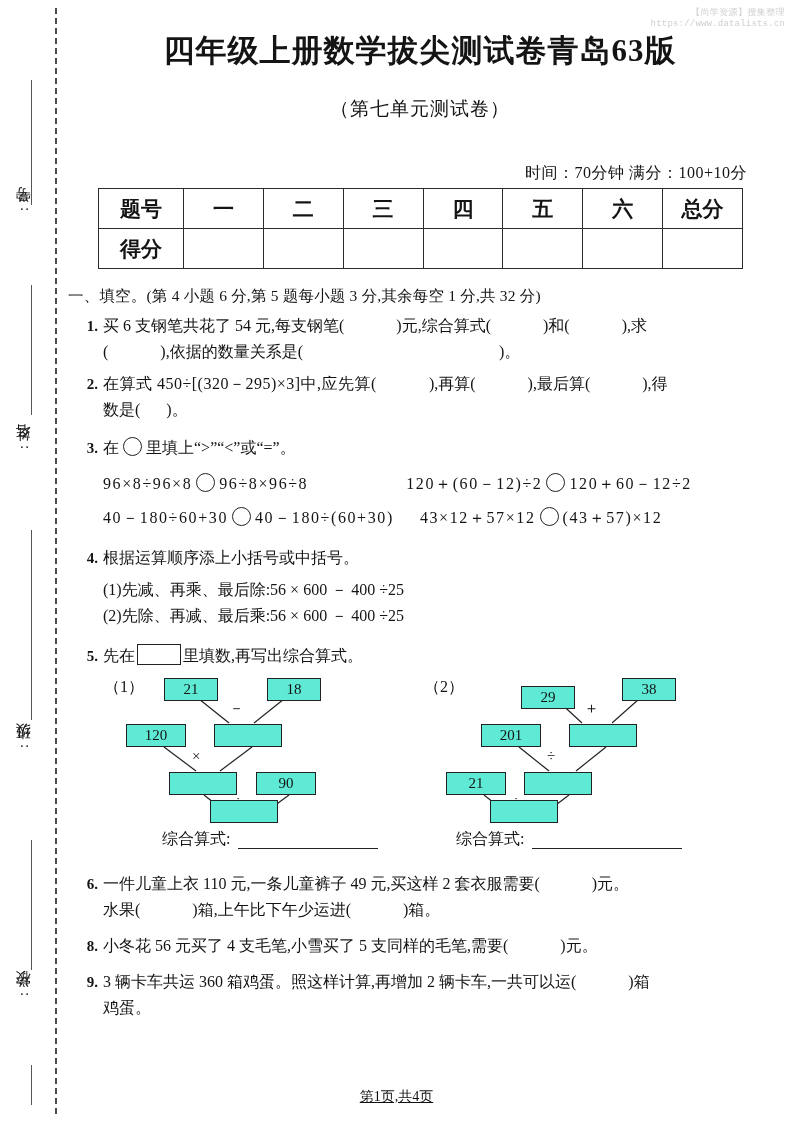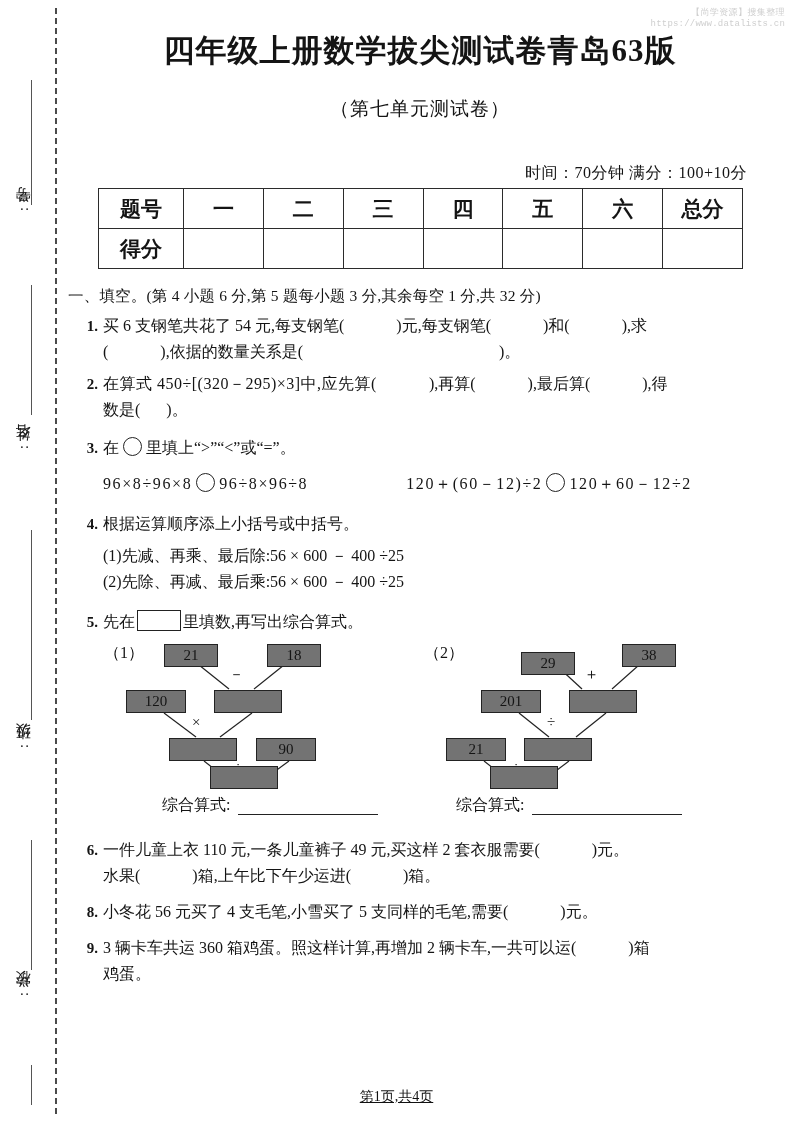--- a/index.html
+++ b/index.html
@@ -177,21 +177,21 @@
   .d1 { left: 36px; }
   .d2 { left: 356px; }
   .dlabel {
     position: absolute;
     left: 0; top: 2px;
     font-size: 16px;
   }
   .dbox {
     position: absolute;
     border: 1.2px solid #222;
-    background: #737373;
+    background: #5eead4;
     text-align: center;
     font-size: 15px;
     line-height: 21px;
     height: 21px;
     font-family: "Liberation Serif", serif;
   }
   .dop {
     position: absolute;
     font-size: 15px;
     line-height: 15px;
@@ -275,38 +275,41 @@
       <td></td>
     </tr>
   </tbody>
     </table>
 
   <div class="content">
 
     <div class="sec-head">一、填空。(第 4 小题 6 分,第 5 题每小题 3 分,其余每空 1 分,共 32 分)</div>
 
     <div class="qline">
-      <span class="qnum">1.</span><span>买 6 支钢笔共花了 54 元,每支钢笔(</span><span class="sp-m"></span><span>)元,每支钢笔(</span><span class="sp-m"></span><span>)和(</span><span class="sp-m"></span><span>),求</span>
+      <span class="qnum">1.</span><span>买 6 支钢笔共花了 54 元,每支钢笔(</span><span class="sp-m"></span><span>)元,综合算式(</span><span class="sp-m"></span><span>)和(</span><span class="sp-m"></span><span>),求</span>
     </div>
     <div class="qline indent">
       <span>(</span><span class="sp-m"></span><span>),依据的数量关系是(</span><span class="sp-l"></span><span class="sp-l"></span><span>)。</span>
     </div>
 
     <div class="qline" style="margin-top:6px;">
       <span class="qnum">2.</span><span class="math">在算式 450÷[(320－295)×3]中,应先算(</span><span class="sp-m"></span><span>),再算(</span><span class="sp-m"></span><span>),最后算(</span><span class="sp-m"></span><span>),得</span>
     </div>
     <div class="qline indent">
       <span>数是(</span><span class="sp-s"></span><span>)。</span>
     </div>
 
     <div class="qline" style="margin-top:12px;">
       <span class="qnum">3.</span><span>在</span><span class="circ"></span><span>里填上“&gt;”“&lt;”或“=”。</span>
     </div>
     <div class="qline indent math" style="margin-top:10px;">
       <span class="math-sp">96×8÷96×8</span><span class="circ"></span><span class="math-sp">96÷8×96÷8</span><span class="sp-l"></span><span class="math-sp">120＋(60－12)÷2</span><span class="circ"></span><span class="math-sp">120＋60－12÷2</span>
+    </div>
+    <div class="qline indent math" style="margin-top:8px;">
+      <span class="math-sp">40－180÷60+30</span><span class="circ"></span><span class="math-sp">40－180÷(60+30)</span><span class="sp-s"></span><span class="math-sp">43×12＋57×12</span><span class="circ"></span><span class="math-sp">(43＋57)×12</span>
     </div>
 
     <div class="qline" style="margin-top:14px;">
       <span class="qnum">4.</span><span>根据运算顺序添上小括号或中括号。</span>
     </div>
     <div class="qline indent" style="margin-top:6px;">
       <span>(1)先减、再乘、最后除:56 × 600 － 400 ÷25</span>
     </div>
     <div class="qline indent" style="">
       <span>(2)先除、再减、最后乘:56 × 600 － 400 ÷25</span>

